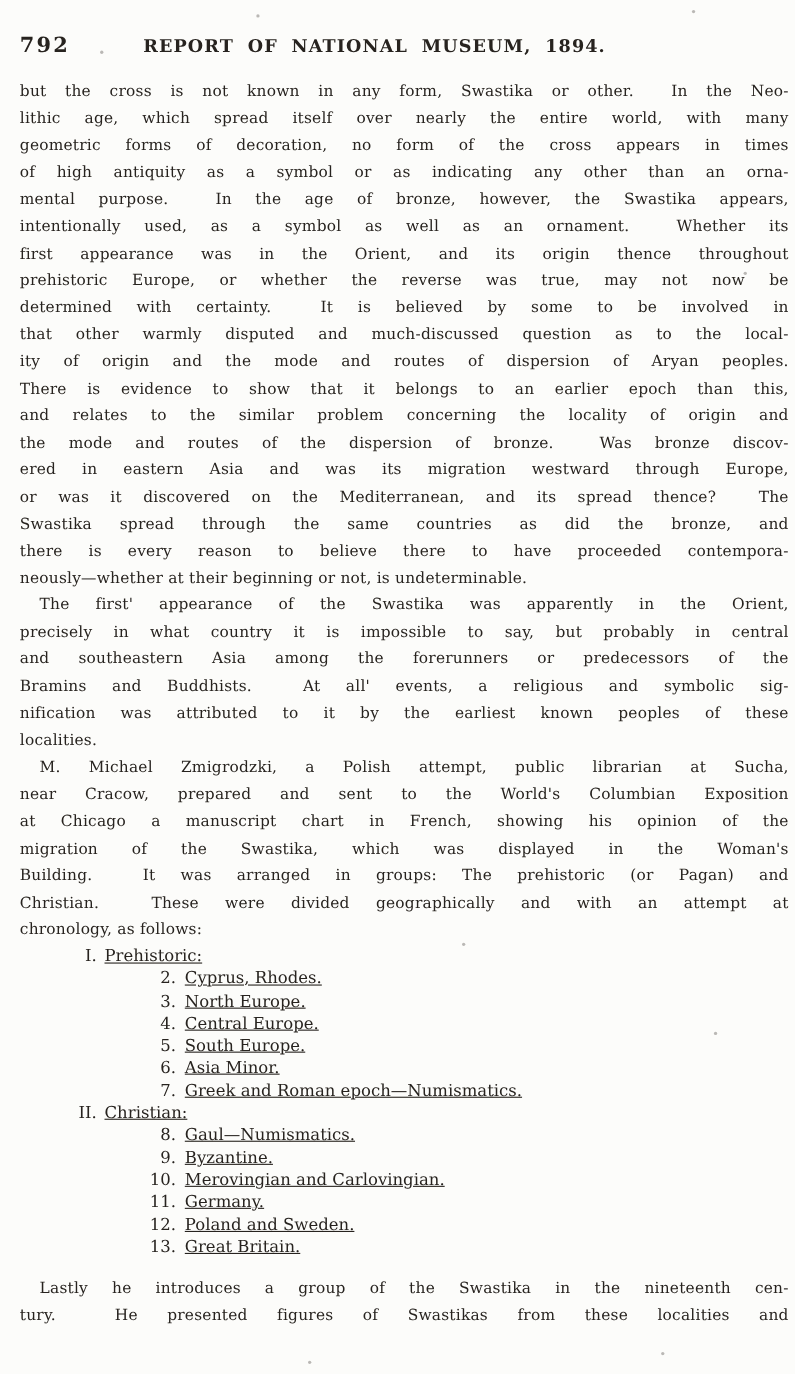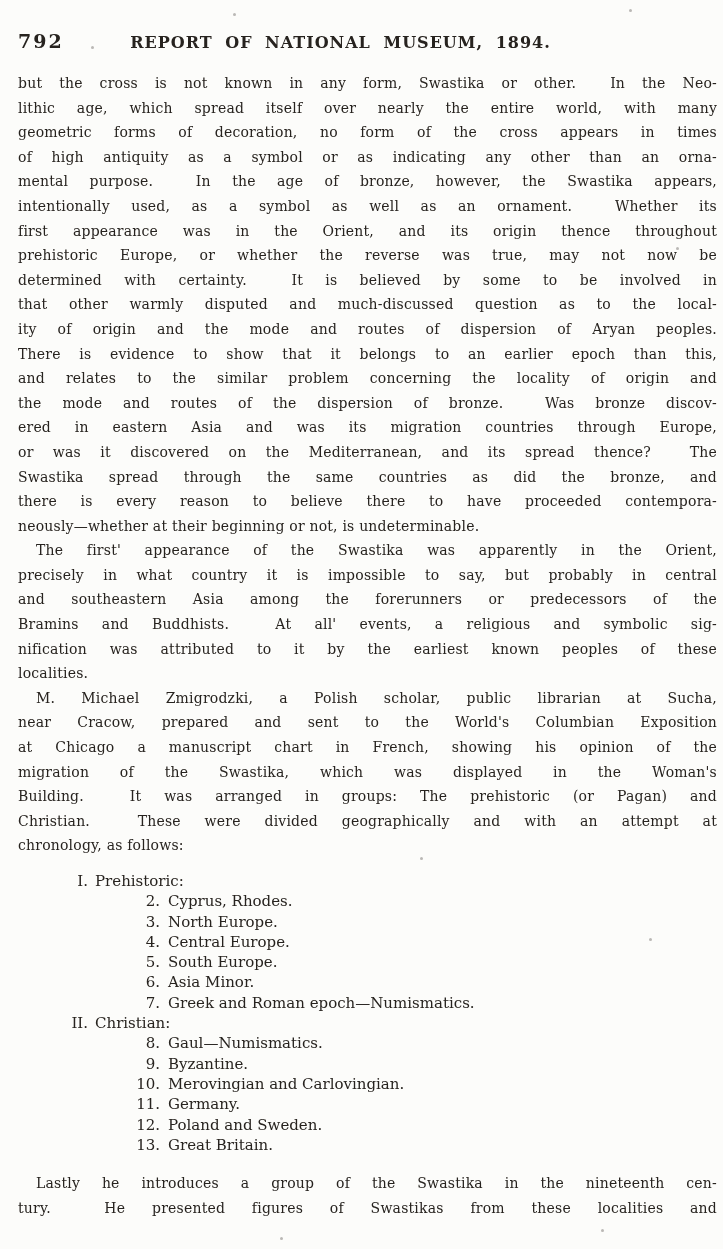--- a/index.html
+++ b/index.html
@@ -36,21 +36,21 @@
     font-size: 14px;
     line-height: 24.6px; height: 24.6px;
     overflow: hidden;
     text-align: justify;
     text-align-last: justify;
     letter-spacing: 0.2px;
   }
   .bl.last { text-align-last: left; }
   .bl.first { text-indent: 18px; }
   
-  .list { margin-top: 13px; }
+  .list { margin-top: 1px; text-decoration: underline; }
   .lrow { font-size: 15px; line-height: 20.3px; height: 20.3px; white-space: nowrap; }
   .gnum { display: inline-block; width: 70px; text-align: right; }
   .gt   { margin-left: 7px; }
   .inum { display: inline-block; width: 142px; text-align: right; }
   .it   { margin-left: 8px; }
   .closing { margin-top: 16px; }
   
   .speck {
     position: absolute; width: 3px; height: 3px;
     background: #4e4a45; border-radius: 50%; opacity: .38;
@@ -75,38 +75,38 @@
     <div class="bl">mental purpose.&nbsp; In the age of bronze, however, the Swastika appears,</div>
     <div class="bl">intentionally used, as a symbol as well as an ornament.&nbsp; Whether its</div>
     <div class="bl">first appearance was in the Orient, and its origin thence throughout</div>
     <div class="bl">prehistoric Europe, or whether the reverse was true, may not now be</div>
     <div class="bl">determined with certainty.&nbsp; It is believed by some to be involved in</div>
     <div class="bl">that other warmly disputed and much-discussed question as to the local-</div>
     <div class="bl">ity of origin and the mode and routes of dispersion of Aryan peoples.</div>
     <div class="bl">There is evidence to show that it belongs to an earlier epoch than this,</div>
     <div class="bl">and relates to the similar problem concerning the locality of origin and</div>
     <div class="bl">the mode and routes of the dispersion of bronze.&nbsp; Was bronze discov-</div>
-    <div class="bl">ered in eastern Asia and was its migration countries through Europe,</div>
+    <div class="bl">ered in eastern Asia and was its migration westward through Europe,</div>
     <div class="bl">or was it discovered on the Mediterranean, and its spread thence?&nbsp; The</div>
     <div class="bl">Swastika spread through the same countries as did the bronze, and</div>
     <div class="bl">there is every reason to believe there to have proceeded contempora-</div>
     <div class="bl last">neously—whether at their beginning or not, is undeterminable.</div>
   </div>
 
   <div>
     <div class="bl first">The first' appearance of the Swastika was apparently in the Orient,</div>
     <div class="bl">precisely in what country it is impossible to say, but probably in central</div>
     <div class="bl">and southeastern Asia among the forerunners or predecessors of the</div>
     <div class="bl">Bramins and Buddhists.&nbsp; At all' events, a religious and symbolic sig-</div>
     <div class="bl">nification was attributed to it by the earliest known peoples of these</div>
     <div class="bl last">localities.</div>
   </div>
 
   <div>
-    <div class="bl first">M. Michael Zmigrodzki, a Polish scholar, public librarian at Sucha,</div>
+    <div class="bl first">M. Michael Zmigrodzki, a Polish attempt, public librarian at Sucha,</div>
     <div class="bl">near Cracow, prepared and sent to the World's Columbian Exposition</div>
     <div class="bl">at Chicago a manuscript chart in French, showing his opinion of the</div>
     <div class="bl">migration of the Swastika, which was displayed in the Woman's</div>
     <div class="bl">Building.&nbsp; It was arranged in groups: The prehistoric (or Pagan) and</div>
     <div class="bl">Christian.&nbsp; These were divided geographically and with an attempt at</div>
     <div class="bl last">chronology, as follows:</div>
   </div>
 
   <div class="list">
     <div class="lrow">

